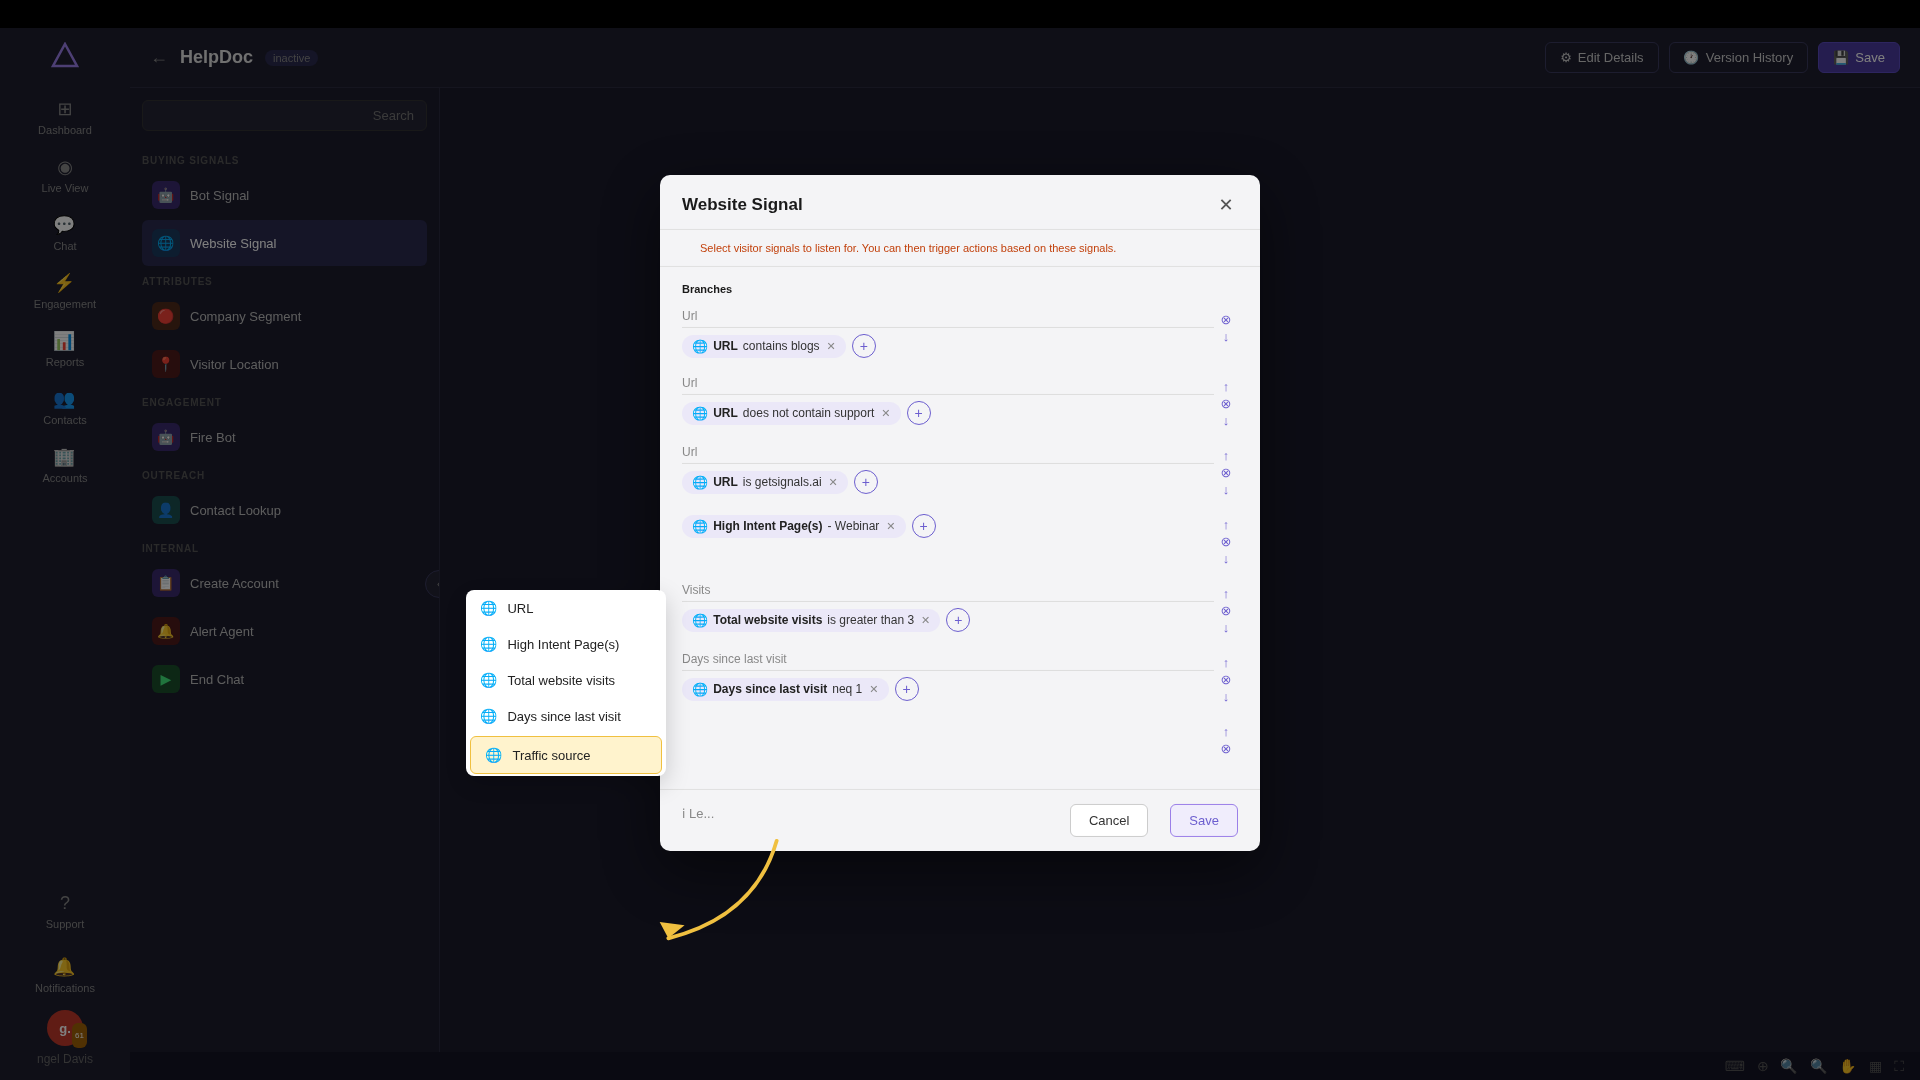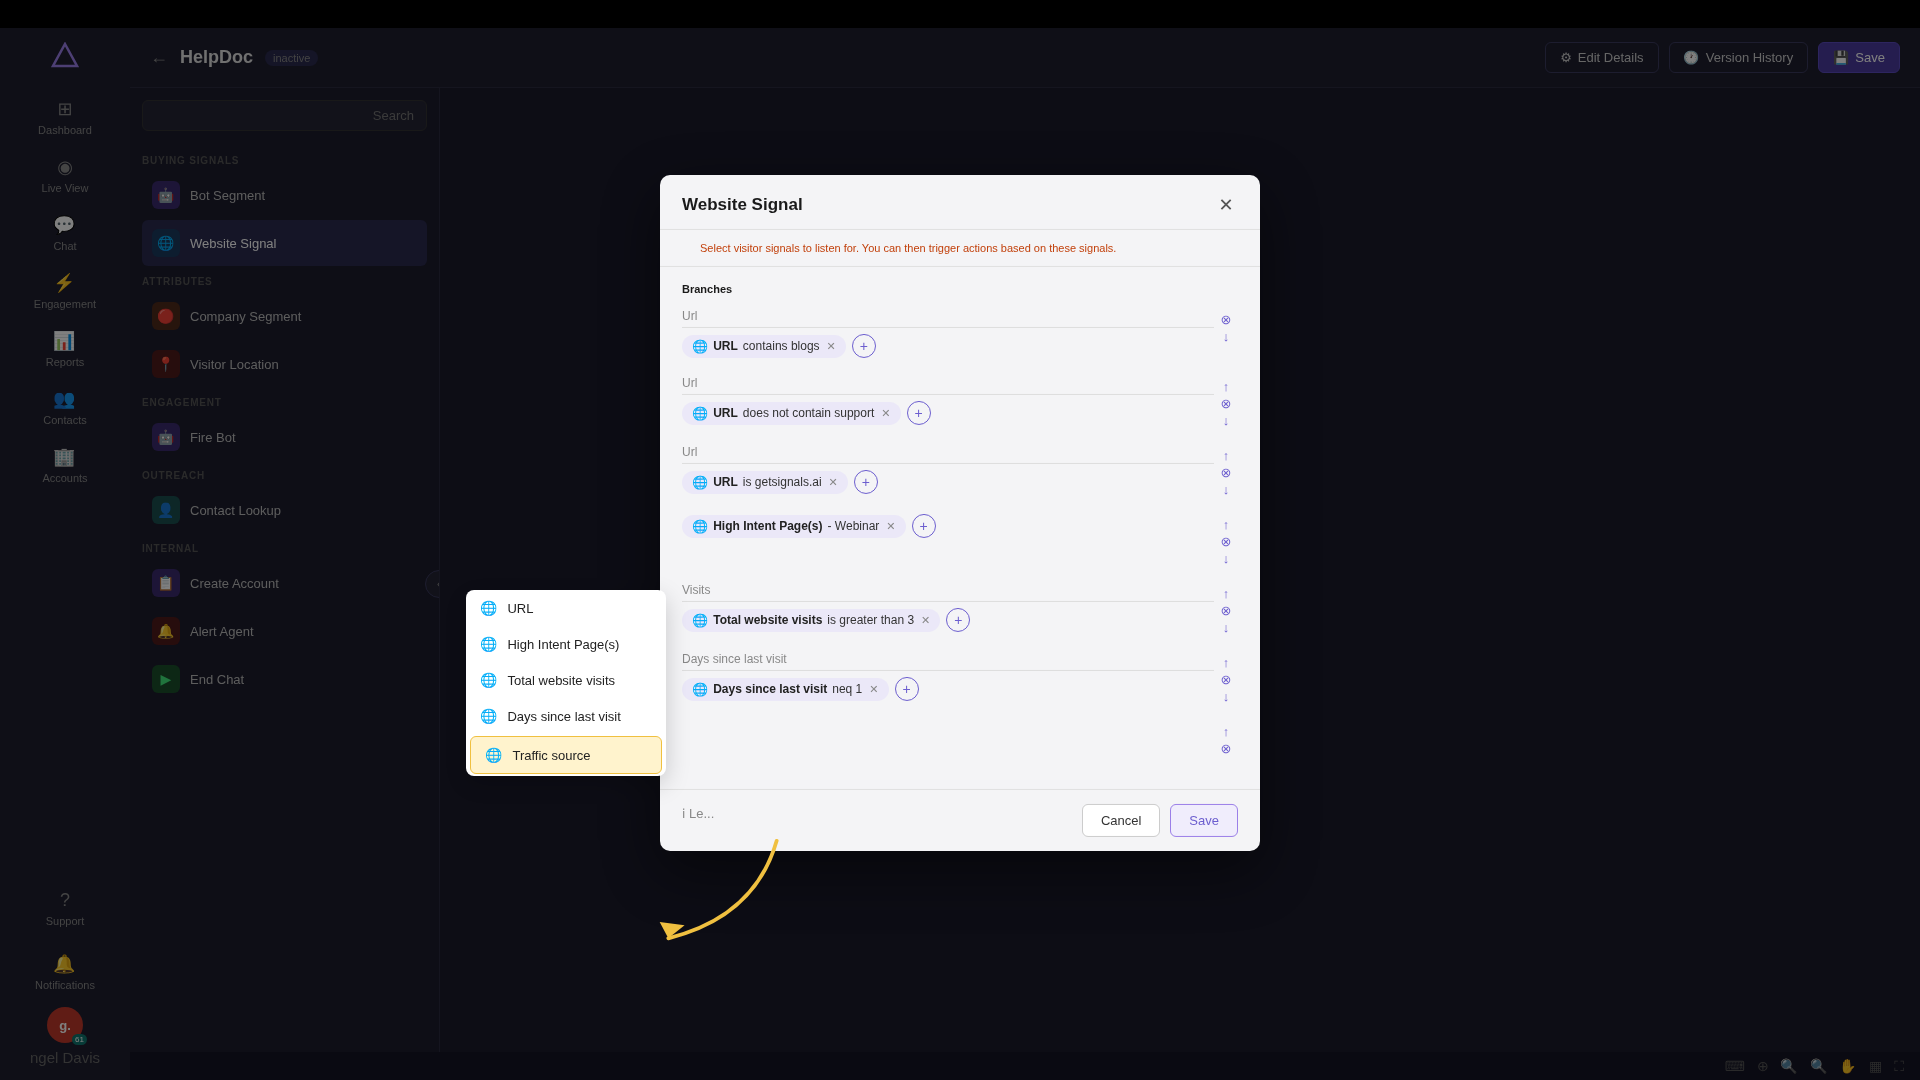--- a/index.html
+++ b/index.html
@@ -70,25 +70,25 @@
       background: #c0392b;
       display: flex; align-items: center; justify-content: center;
       color: #fff;
       font-size: 13px;
       font-weight: bold;
       position: relative;
     }
     .sidebar-badge {
       position: absolute;
       bottom: -2px; right: -4px;
-      background: #0f766e;
+      background: #a16207;
       color: #fff;
       font-size: 8px;
       border-radius: 6px;
-      padding: 1px 3px;
+      padding: 8px 3px;
       font-weight: normal;
     }
 
     
     .main-content {
       position: absolute;
       top: 28px; left: 130px;
       width: calc(1920px - 130px);
       height: calc(1080px - 28px);
       background: #1a1a2a;
@@ -267,21 +267,21 @@
       border-bottom: 1px solid #e0e0e0;
     }
     .modal-body {
       flex: 1;
       overflow-y: auto;
       padding: 16px 22px;
     }
     .modal-footer {
       display: flex;
       justify-content: flex-end;
-      gap: 10px;
+      gap: 22px;
       padding: 14px 22px;
       border-top: 1px solid #e0e0e0;
     }
 
     
     .branches-label {
       font-size: 11px;
       font-weight: 600;
       color: #1a1a1a;
       margin-bottom: 14px;
@@ -481,21 +481,21 @@
       <span>Support</span>
     </div>
     <div class="sidebar-item">
       <span class="icon">🔔</span>
       <span>Notifications</span>
     </div>
     <div class="sidebar-avatar">
       <span>g.</span>
       <span class="sidebar-badge">61</span>
     </div>
-    <span style="font-size:15px;color:#666;">ngel Davis</span>
+    <span style="font-size:12px;color:#666;">ngel Davis</span>
   </div>
 </div>
 
 <div class="main-content">
 
   <div class="header-bar">
     <span class="header-back">←</span>
     <span class="header-title">HelpDoc</span>
     <span class="header-badge">inactive</span>
     <div class="header-actions">
@@ -514,21 +514,21 @@
     </div>
   </div>
 
   <div class="left-panel">
     <input class="panel-search" placeholder="Search" style="">
 
     
     <div class="panel-section-label">BUYING SIGNALS</div>
     <div class="panel-item">
       <div class="panel-item-icon pi-purple">🤖</div>
-      <span>Bot Segment</span>
+      <span>Bot Signal</span>
     </div>
     <div class="panel-item active">
       <div class="panel-item-icon pi-blue">🌐</div>
       <span>Website Signal</span>
     </div>
 
     
     <div class="panel-section-label">ATTRIBUTES</div>
     <div class="panel-item">
       <div class="panel-item-icon pi-orange">🔴</div>

